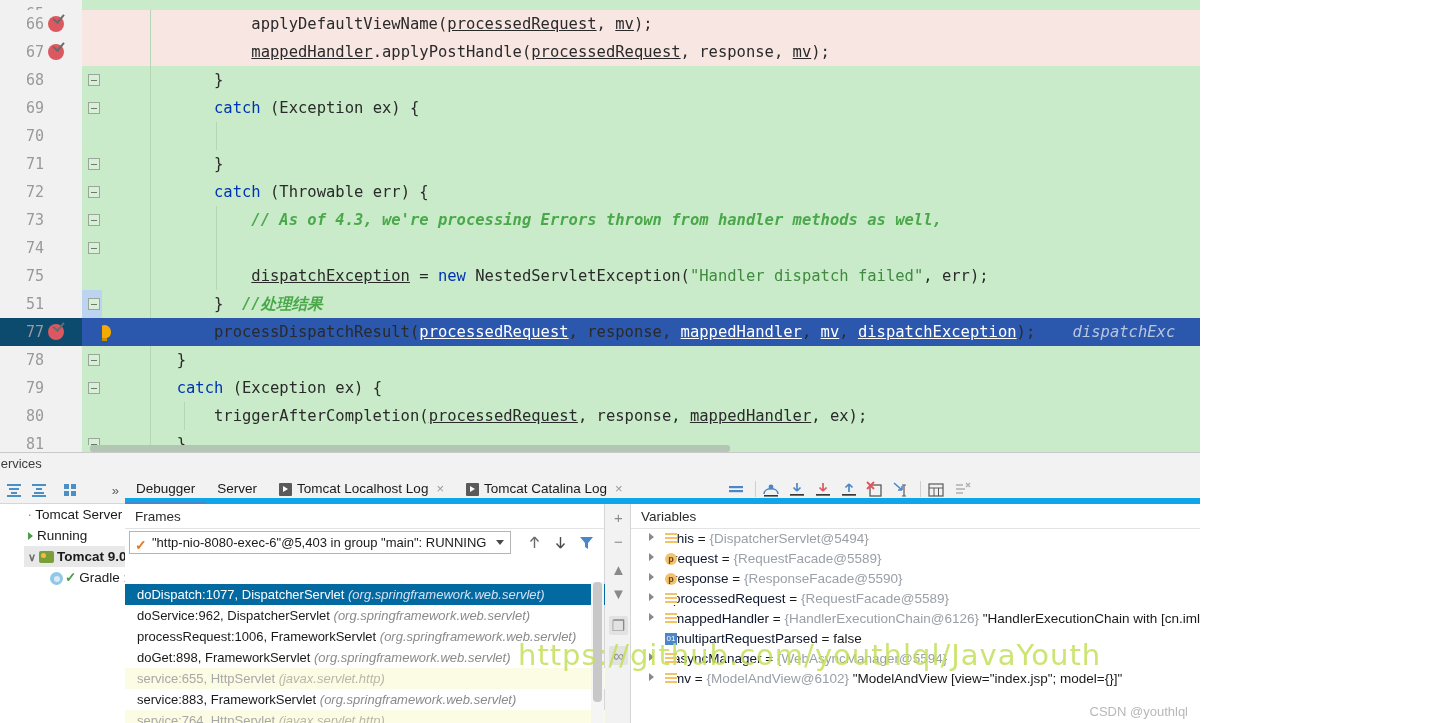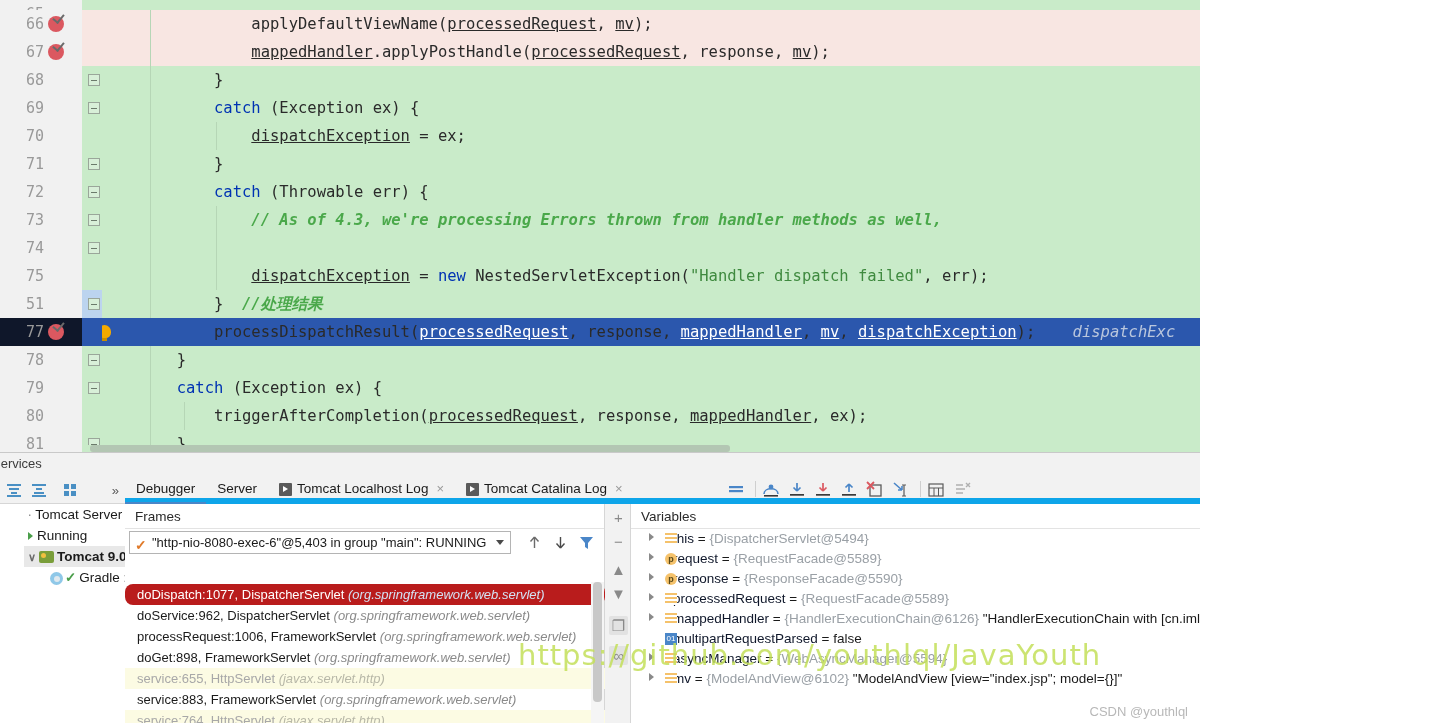--- a/index.html
+++ b/index.html
@@ -21,21 +21,21 @@
     position: relative; height: 28px; line-height: 28px; white-space: nowrap;
     font-family: "DejaVu Sans Mono", monospace; font-size: 15.5px;
   }
   .code-row.bg-green  { background: #c9ebc9; }
   .code-row.bg-pink   { background: #f8e6e2; }
   .code-row.bg-sel    { background: #2b57ad; }
   .gutter {
     position: absolute; left: 0; top: 0; width: 82px; height: 28px;
     background: #f1f1f1; z-index: 3;
   }
-  .code-row.bg-sel .gutter { background: #0f172a; }
+  .code-row.bg-sel .gutter { background: #0c4a6e; }
   .lineno {
     position: absolute; right: 38px; top: 0; width: 34px; text-align: right;
     color: #999999; font-family: "DejaVu Sans Mono", monospace; font-size: 15px;
   }
   .bp {
     position: absolute; left: 48px; top: 6px; width: 16px; height: 16px;
     border-radius: 50%; background: #db5860;
   }
   .bp::after {
     content: ""; position: absolute; left: 5px; top: -2px;
@@ -167,21 +167,21 @@
   }
   #thread-combo .tick { position:absolute; left:5px; top:3px; color:#e07a2a; font-size:14px; font-weight:bold;}
   #thread-combo .carr { position:absolute; right:6px; top:8px; width:0;height:0;
     border-left:4px solid transparent;border-right:4px solid transparent;border-top:5px solid #4a4a4a;}
   .tbtn { position:absolute; top:4px; width:19px; height:19px; }
   #frame-list { position: absolute; left:0; top: 80px; width: 480px; height: 143px; overflow: hidden; }
   .frame {
     height: 21px; line-height: 21px; padding-left: 12px; white-space: nowrap;
     font-size: 13px; color: #1a1a1a;
   }
-  .frame.sel { background: #b91c1c; color: #ffffff; border-radius: 8px; }
+  .frame.sel { background: #0369a1; color: #ffffff; }
   .frame.dim { background: #fcfbe3; color: #a8a8a8; }
   .frame .pkg { font-style: italic; color: #8a8a8a; }
   .frame.sel .pkg { color: #d4e2f3; font-style: italic; }
   .frame.dim .pkg { color: #b8b8a8; }
   .frame .mname { font-weight: normal; }
   #frame-scroll {
     position:absolute; right:0; top:78px; width:13px; height:145px; background:#f5f5f5;
   }
   #frame-scroll .th { position:absolute; left:2px; top:0; width:9px; height:120px; background:#c8c8c8; border-radius:4px;}
 
@@ -276,21 +276,20 @@
           <span class="code-text"><span class="pl">            </span><span class="k">catch</span><span class="pl"> (Exception ex) {</span></span>
         </div>
         <div class="code-row bg-green">
           <span class="indentguide" style="left: 82px;"></span>
           <span class="indentguide" style="left: 150px;"></span>
           <span class="indentguide" style="left: 216px;"></span>
           <div class="gutter">
             <span class="lineno">70</span>
           </div>
           <div class="foldcol" style="background: rgb(201, 235, 201);"></div>
-          <span class="code-text"><span class="pl">                </span><span class="fld">dispatchException</span><span class="pl"> = ex;</span></span>
         </div>
         <div class="code-row bg-green">
           <span class="indentguide" style="left: 82px;"></span>
           <span class="indentguide" style="left: 150px;"></span>
           <div class="gutter">
             <span class="lineno">71</span>
           </div>
           <div class="foldcol" style="background: rgb(201, 235, 201);">
             <span class="fold"></span>
           </div>

